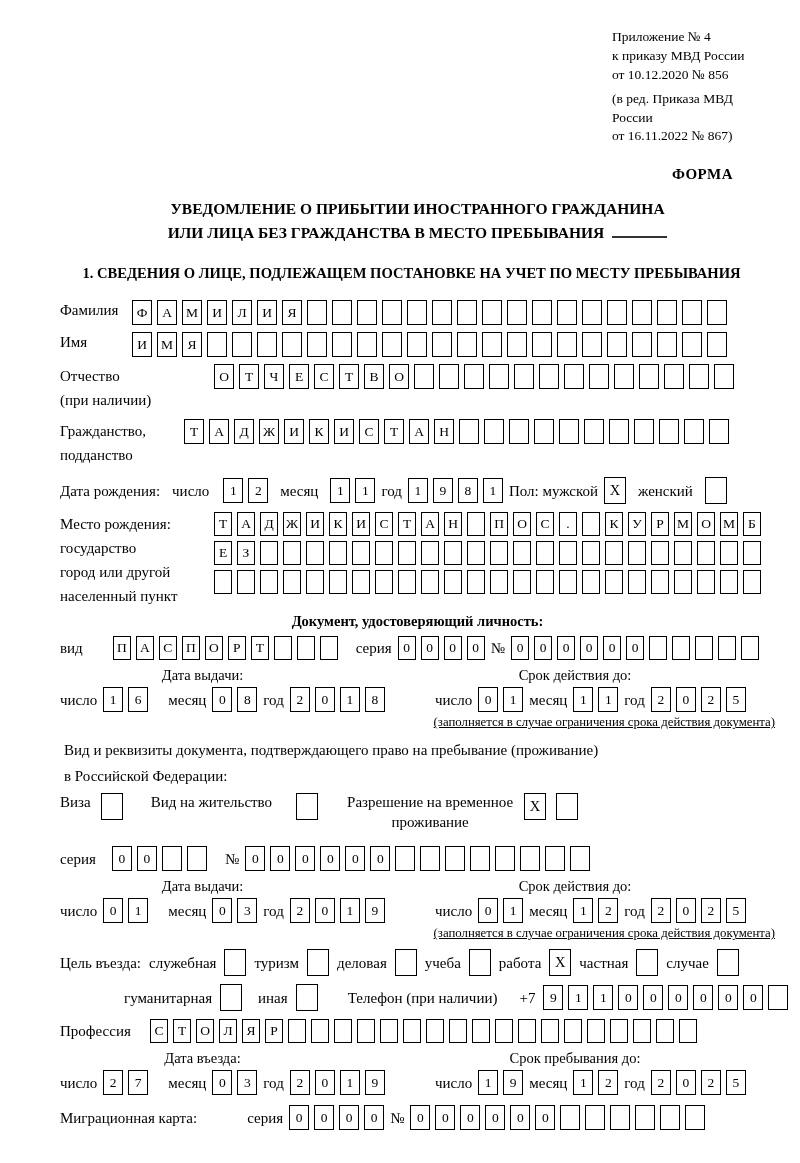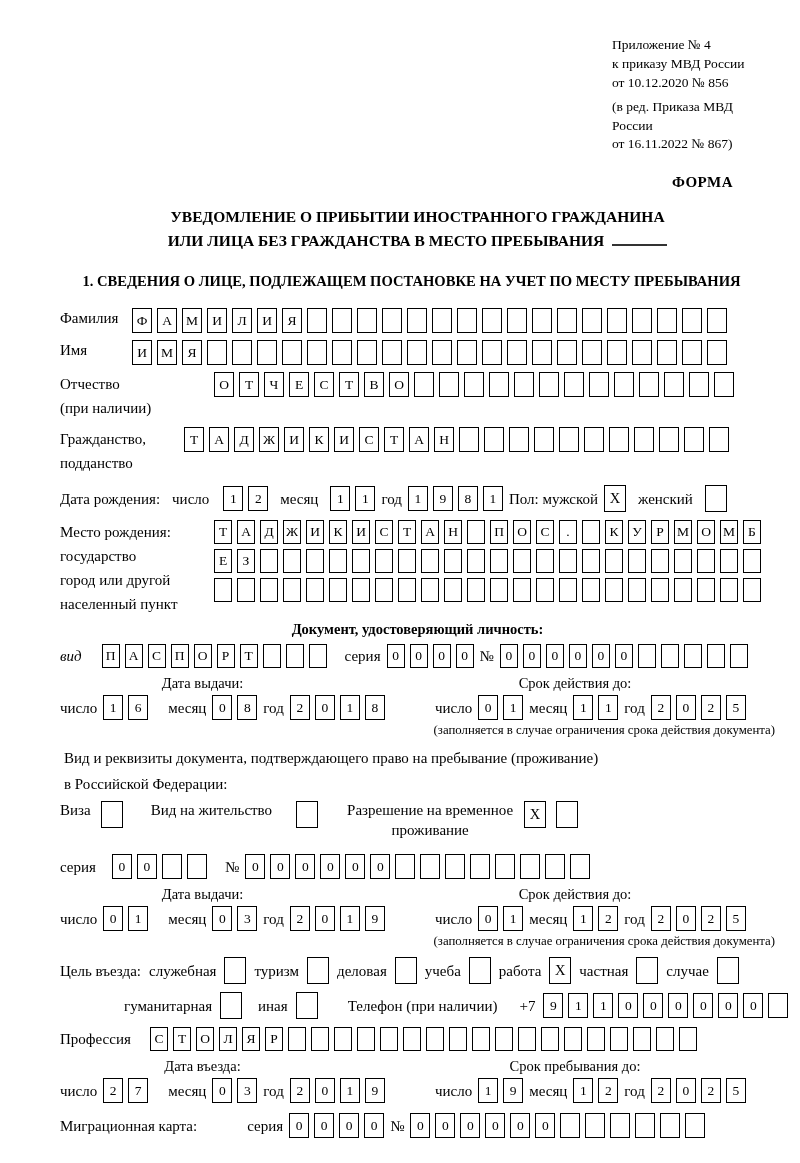--- a/index.html
+++ b/index.html
@@ -1,18 +1,18 @@
 <!DOCTYPE html>
 <html><head>
 <meta charset="utf-8">
 <style>
   html,body{margin:0;padding:0;background:#fff;}
   body{width:800px;height:1163px;overflow:hidden;color:#000;
        font-family:"Liberation Serif","DejaVu Serif",serif;}
-  .page{box-sizing:border-box;width:800px;height:1163px;padding:36px 25px 0 60px;}
+  .page{box-sizing:border-box;width:800px;height:1163px;padding:28px 25px 0 60px;}
 
   
   .hdr-right{margin-left:552px;font-size:13.5px;line-height:1.4;}
   .amend{margin-top:5px;}
   .forma{text-align:right;font-weight:bold;font-size:15px;margin:20px 42px 0 0;letter-spacing:.5px;}
   .title{text-align:center;font-weight:bold;font-size:15.5px;line-height:1.55;margin-top:14px;}
   .blank{display:inline-block;width:55px;border-bottom:2.2px solid #333;height:.9em;margin-left:8px;}
   .sec1{font-weight:bold;font-size:14.6px;text-align:center;margin:20px 0 18px -12px;white-space:nowrap;}
 
   
@@ -37,21 +37,21 @@
   .centerhead{font-weight:bold;font-size:14.5px;text-align:center;margin:4px 0 6px;}
 
   
   .dates{display:flex;align-items:flex-start;margin-bottom:2px;}
   .dgrp1{flex:0 0 375px;}
   .dgrp2{flex:1;}
   .dhead{font-size:14.5px;text-align:center;margin-bottom:3px;}
   .dgrp1 .dhead{margin-right:90px;}
   .dgrp2 .dhead{margin-right:60px;}
   .drow{display:flex;align-items:center;column-gap:6px;}
-  .note{font-size:12.8px;text-align:right;margin:3px 0 8px;}
+  .note{font-size:12.8px;text-align:right;margin:3px 0 8px;text-decoration:underline;}
 
   .intro{font-size:15px;line-height:1.7;margin:2px 4px 4px;}
   .optlbl{font-size:15px;text-align:center;line-height:1.3;}
   .optw2{max-width:168px;}
   .optw3{max-width:172px;}
   .opts{display:flex;align-items:flex-start;column-gap:10px;margin:4px 0 14px;}
 
   .purr{display:flex;align-items:center;column-gap:8px;margin-bottom:8px;}
   .ind{margin-left:64px;}
   .ml{margin-left:14px;}
@@ -313,21 +313,21 @@
           <span class="cell"></span>
           <span class="cell"></span>
           <span class="cell"></span>
         </div>
     </div>
   </div>
 
   <div class="centerhead" style="margin-top:-2px;">Документ, удостоверяющий личность:</div>
 
   <div class="row vc sm">
-    <span class="lbl" style="margin-right:14px;font-style:italic;">вид</span>
+    <span class="lbl" style="margin-right:24px;">вид</span>
     <span class="cellrow sm">
         <span class="cell">П</span>
         <span class="cell">А</span>
         <span class="cell">С</span>
         <span class="cell">П</span>
         <span class="cell">О</span>
         <span class="cell">Р</span>
         <span class="cell">Т</span>
         <span class="cell"></span>
         <span class="cell"></span>

